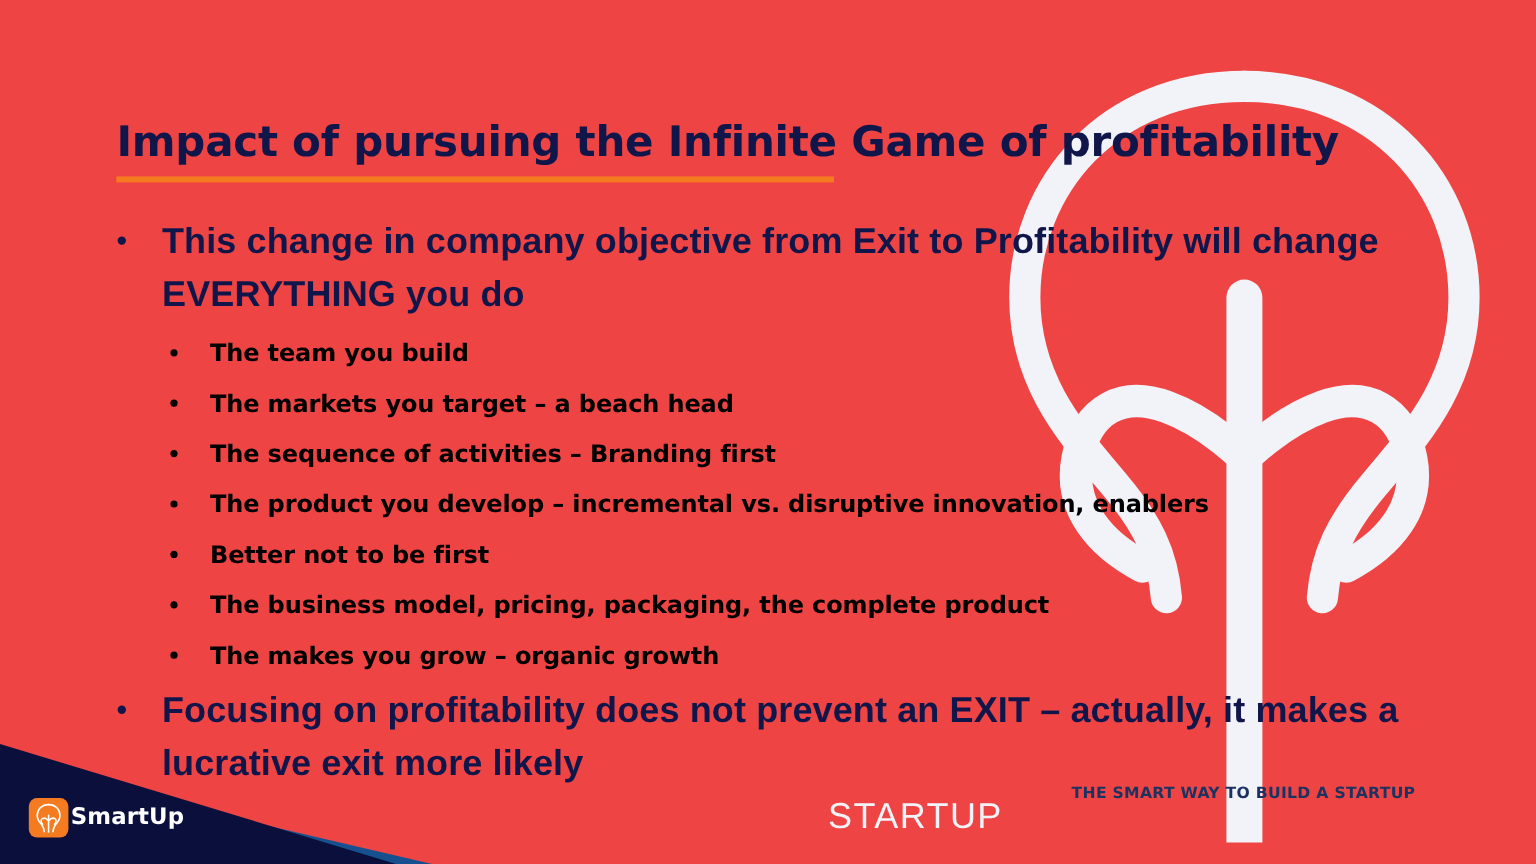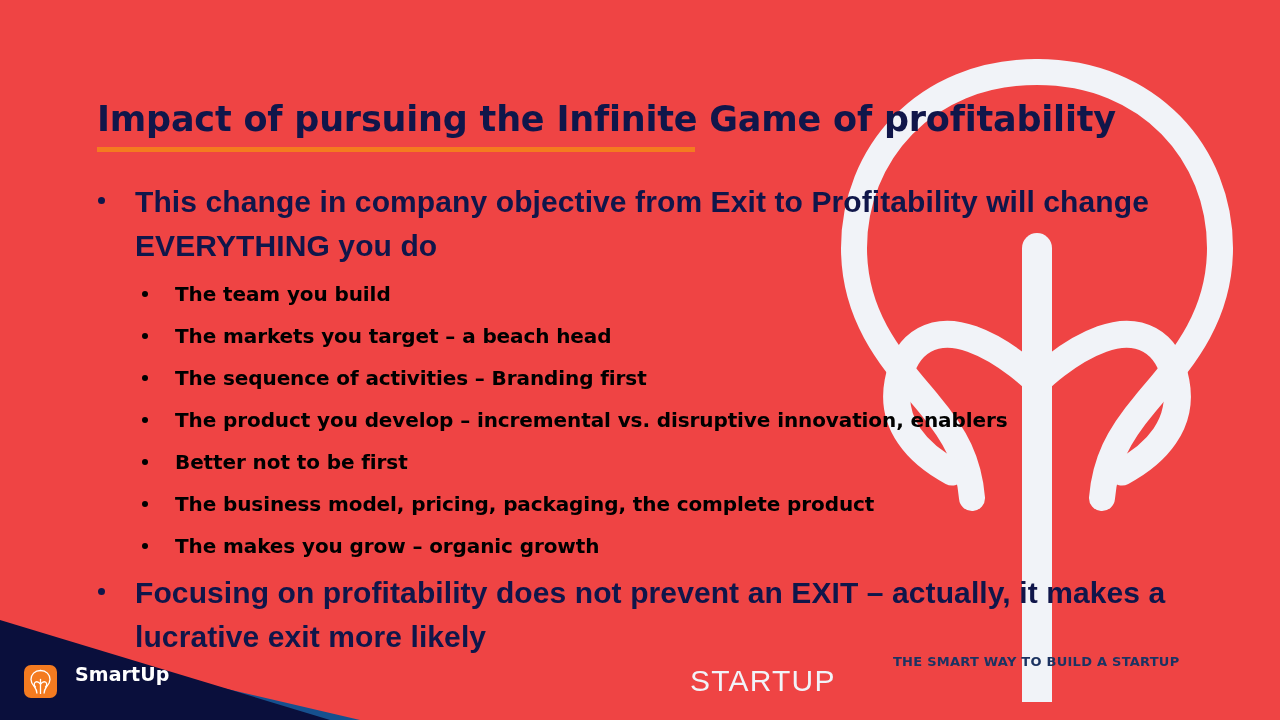--- a/index.html
+++ b/index.html
@@ -151,22 +151,22 @@
     z-index: 3;
   }
   #corner-blue svg { width: 100%; height: 100%; display: block; }
 
   
   #logo-lockup {
     position: absolute;
     left: 24px;
     bottom: 22px;
     display: flex;
-    align-items: flex-start;
-    gap: 18px;
+    align-items: center;
+    gap: 2px;
     z-index: 6;
   }
   #logo-mark {
     width: 33px;
     height: 33px;
     border-radius: 7px;
     background: #F47B20;
     display: flex;
     align-items: center;
     justify-content: center;

